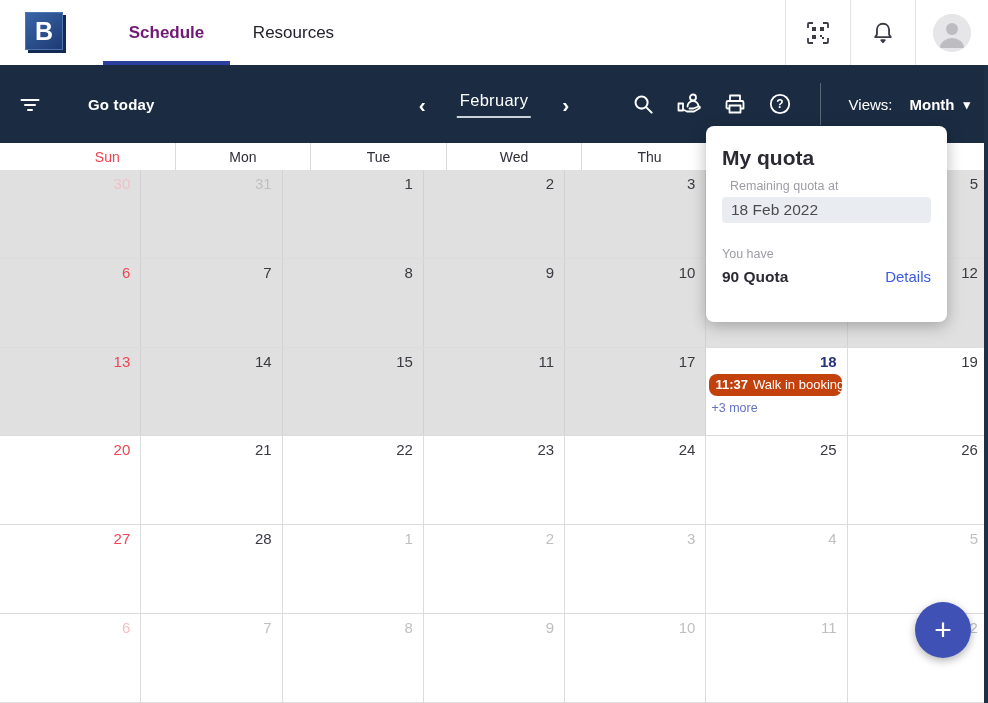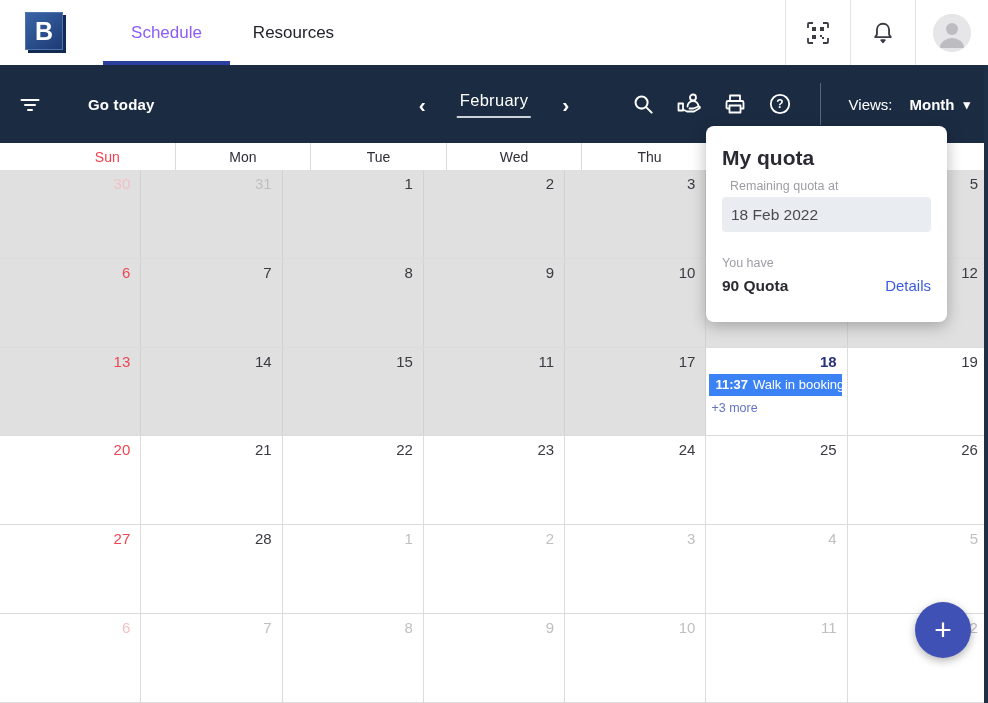--- a/index.html
+++ b/index.html
@@ -12,21 +12,21 @@
   
   .topbar { position:absolute; top:0; left:0; right:0; height:65px; background:#fff; display:flex; align-items:stretch; z-index:10; }
   .logo-wrap { width:40px; height:40px; margin:12px 0 0 25px; position:relative; flex:none; }
   .logo {
     width:38px; height:38px; background:linear-gradient(140deg,#3a66a8 0%, #1d3a74 100%);
     color:#fff; font-weight:bold; font-size:25px; display:flex; align-items:center; justify-content:center;
     box-shadow:3px 3px 0 #132a52; border:1px solid #4d74ad;
   }
   .tabs { display:flex; margin-left:38px; }
   .tab { width:127px; display:flex; align-items:center; justify-content:center; font-size:17px; color:#23232e; position:relative; cursor:pointer; }
-  .tab.active { color:#8b5cf6; font-weight:normal; }
+  .tab.active { color:#701a75; font-weight:bold; }
   .tab .underline { position:absolute; left:0; right:0; bottom:0; height:4px; background:#2b3f9e; }
   .topbar-right { margin-left:auto; display:flex; height:100%; }
   .icon-box { width:65px; border-left:1px solid #e4e4e6; display:flex; align-items:center; justify-content:center; cursor:pointer; }
   .icon-box.avatar-box { width:73px; }
   .avatar { width:38px; height:38px; border-radius:50%; overflow:hidden; background:#e7e7e9; }
 
   
   .toolbar { position:absolute; top:65px; left:0; right:0; height:78px; background:#1b2c42; color:#fff; display:flex; align-items:center; padding:0 18px; z-index:10; }
   .tb-btn { display:flex; align-items:center; cursor:pointer; }
   .go-today { margin-left:46px; font-size:15px; font-weight:600; letter-spacing:.2px; }
@@ -48,30 +48,30 @@
   .grid { position:absolute; top:170px; left:0; right:0; bottom:0; display:flex; flex-direction:column; z-index:1; }
   .week { flex:1; display:flex; border-bottom:1px solid #dcdcdc; }
   .cell { flex:1; border-right:1px solid #dcdcdc; background:#fff; padding:5px 0 0; overflow:hidden; cursor:pointer; }
   .cell:last-child { border-right:none; }
   .cell.shaded { background:#e0e0e0; border-right-color:#d2d2d2; }
   .date-num { display:block; text-align:right; padding-right:10px; font-size:15px; color:#3a3a42; }
   .cell.muted .date-num { color:#bfbfbf; }
   .cell.sun .date-num { color:#ef4552; }
   .cell.sun.muted .date-num { color:#f1c0c5; }
   .cell.today .date-num { color:#26337d; font-weight:bold; }
-  .event-pill { display:block; margin:4px 5px 0 3px; background:#3b82f6; color:#fff; border-radius:0; padding:3px 6px 4px; font-size:13px; white-space:nowrap; overflow:hidden; cursor:pointer; }
+  .event-pill { display:block; margin:4px 5px 0 3px; background:#c2410c; color:#fff; border-radius:8px; padding:3px 6px 4px; font-size:13px; white-space:nowrap; overflow:hidden; cursor:pointer; }
   .event-time { font-weight:bold; margin-right:5px; }
   .more-link { display:block; margin:5px 0 0 5px; color:#6472c4; font-size:12.5px; cursor:pointer; }
 
   
   .quota-popup { position:absolute; left:706px; top:126px; width:241px; height:196px; background:#fff; border-radius:8px;
     box-shadow:0 4px 16px rgba(0,0,0,.28); padding:20px 16px 0; z-index:20; }
   .qp-title { font-size:21px; font-weight:bold; color:#2a2a33; }
   .qp-label { font-size:12.5px; color:#9c9ca4; margin:9px 0 4px 8px; }
-  .qp-input { background:#e9ecf0; border-radius:4px; height:35px; display:flex; align-items:center; padding:0 9px; font-size:15.5px; color:#4a4a52; cursor:pointer; }
+  .qp-input { background:#e9ecf0; border-radius:4px; height:26px; display:flex; align-items:center; padding:0 9px; font-size:15.5px; color:#4a4a52; cursor:pointer; }
   .qp-row { display:flex; align-items:flex-end; justify-content:space-between; margin-top:24px; }
   .qp-have-label { font-size:12.5px; color:#9c9ca4; margin-bottom:7px; }
   .qp-amount { font-size:15.5px; font-weight:bold; color:#2a2a33; }
   .qp-details { font-size:15px; color:#3b5ae0; cursor:pointer; padding-bottom:1px; }
 
   
   .right-strip { position:absolute; right:0; top:65px; bottom:0; width:4px; background:#1e3048; z-index:30; }
   .fab { position:absolute; left:915px; top:602px; width:56px; height:56px; border-radius:50%; background:#3f51b5; color:#fff;
     display:flex; align-items:center; justify-content:center; font-size:30px; font-weight:300; box-shadow:0 3px 8px rgba(0,0,0,.3);
     z-index:40; cursor:pointer; }

